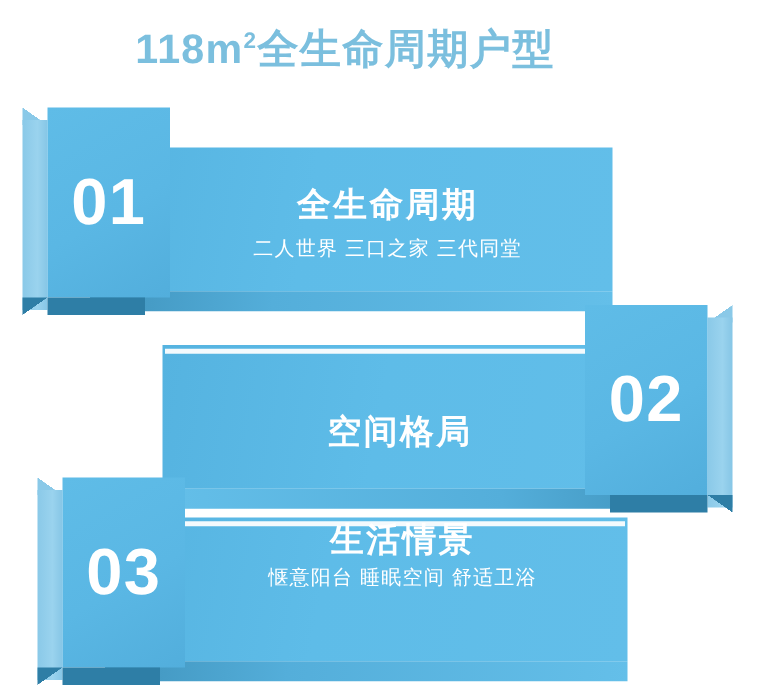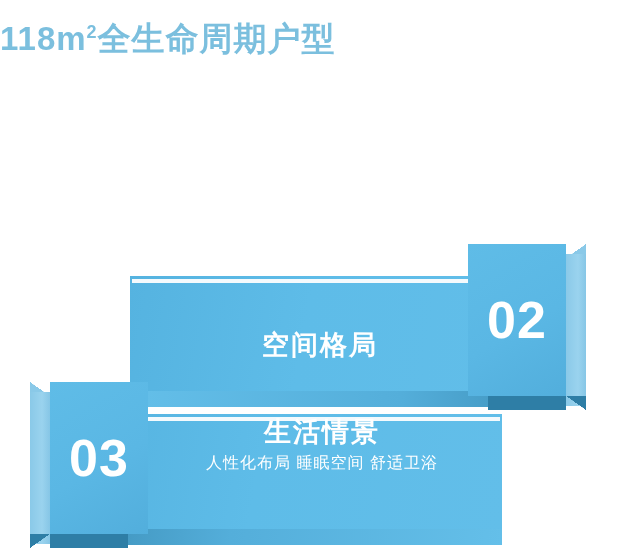--- a/index.html
+++ b/index.html
@@ -14,20 +14,21 @@
     overflow: hidden;
     position: relative;
   }
 
   
   #page-title {
     position: absolute;
     left: 0;
     top: 18px;
     width: 552px;
+    text-align: center;
     color: #7BBFDE;
     font-size: 33px;
     font-weight: 700;
     letter-spacing: 1px;
     line-height: 42px;
     white-space: nowrap;
   }
   #page-title .unit-sup {
     font-size: 18px;
     vertical-align: super;
@@ -203,20 +204,36 @@
   #card-2 .card-text { top: 62px; margin-top: 25px; }
   #card-3 .card-text { top: 36px; }
 </style>
 </head>
 <body>
 
 <div id="page-title"><span>118</span><span>m</span><span class="unit-sup">2</span><span>全生命周期户型</span></div>
 
 <div id="cards">
 
+  <div class="card card-left" id="card-1">
+    <div class="bar"></div>
+    <div class="bar-foot"></div>
+    <div class="badge">
+      <div class="badge-top"></div>
+      <div class="badge-side"></div>
+      <div class="badge-face"></div>
+      <div class="badge-shadow"></div>
+      <div class="badge-shadow2"></div>
+      <div class="badge-number">01</div>
+    </div>
+    <div class="card-text">
+      <div class="card-heading">全生命周期</div>
+      <div class="card-sub">二人世界  三口之家  三代同堂</div>
+    </div>
+  </div>
 
   <div class="card card-right" id="card-2">
     <div class="bar"></div>
     <div class="bar-highlight"></div>
     <div class="bar-foot"></div>
     <div class="badge">
       <div class="badge-top"></div>
       <div class="badge-side"></div>
       <div class="badge-face"></div>
       <div class="badge-shadow"></div>
@@ -235,17 +252,17 @@
     <div class="badge">
       <div class="badge-top"></div>
       <div class="badge-side"></div>
       <div class="badge-face"></div>
       <div class="badge-shadow"></div>
       <div class="badge-shadow2"></div>
       <div class="badge-number">03</div>
     </div>
     <div class="card-text">
       <div class="card-heading">生活情景</div>
-      <div class="card-sub" style="margin-top:0">人性化布局  睡眠空间  舒适卫浴</div>
+      <div class="card-sub" style="margin-top:0">惬意阳台  睡眠空间  舒适卫浴</div>
     </div>
   </div>
 
 </div>
 
 </body></html>

